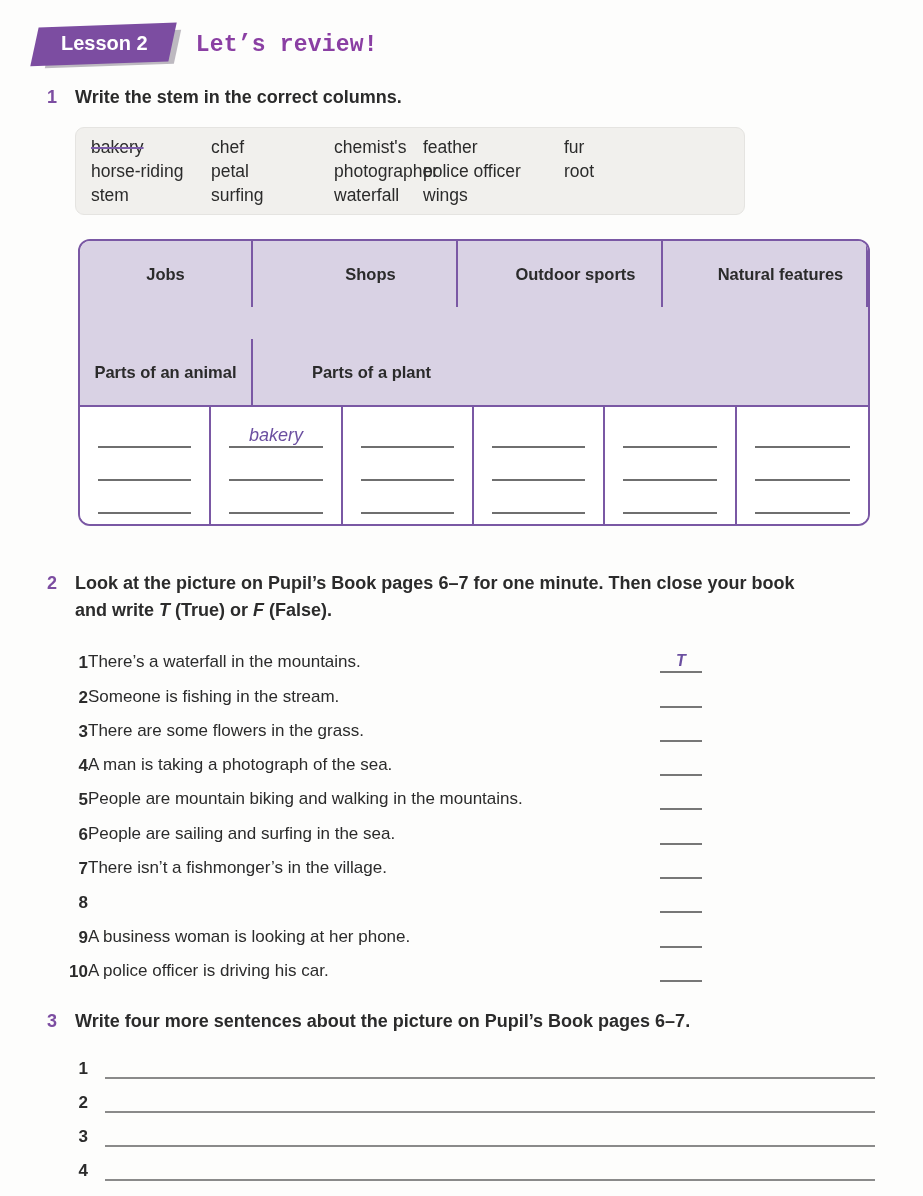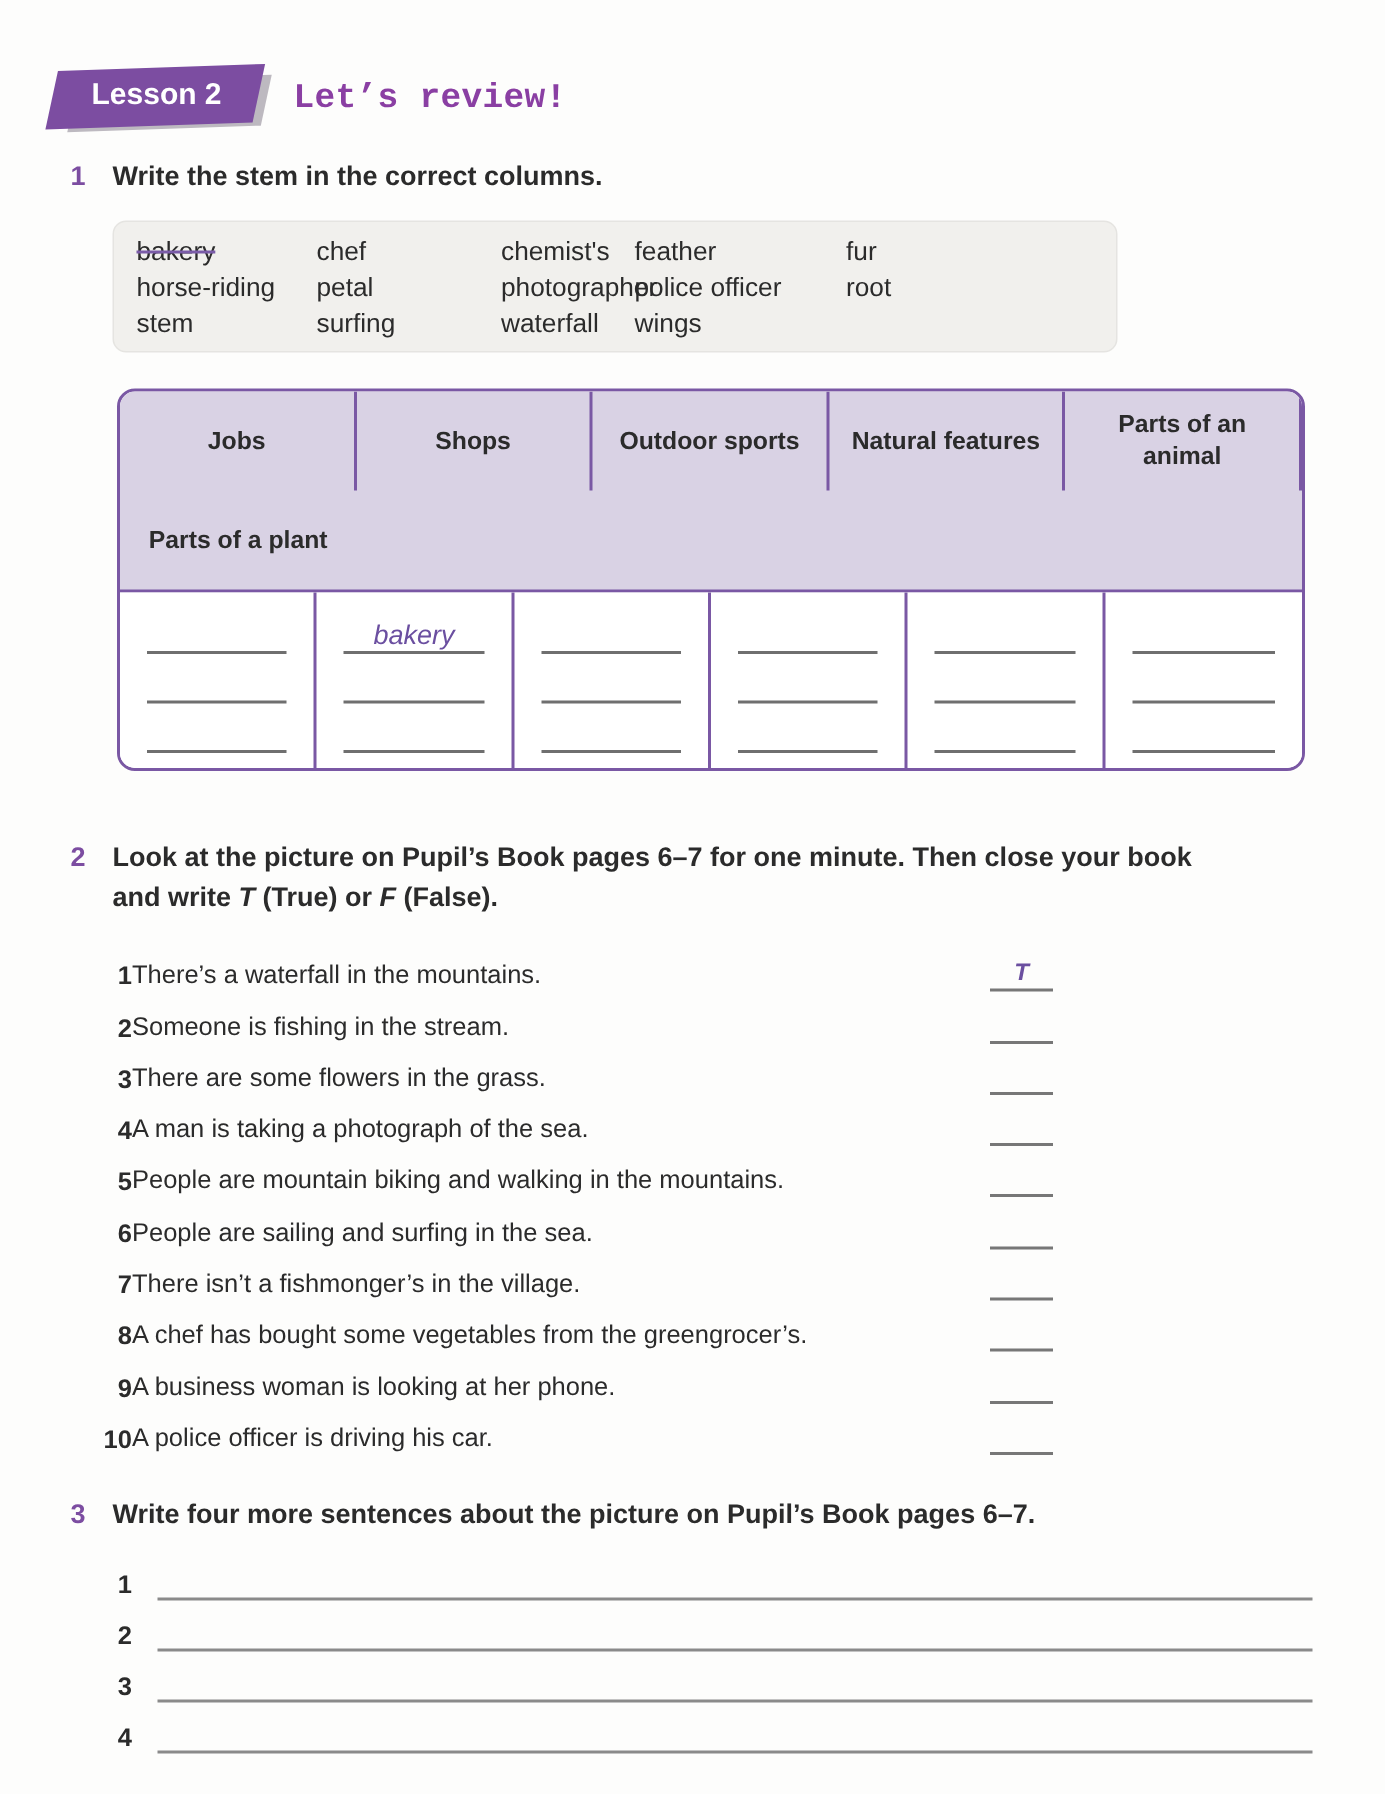--- a/index.html
+++ b/index.html
@@ -8,21 +8,21 @@
     width: 923px; height: 1196px;
     background: #fdfdfc;
     font-family: "Liberation Sans", sans-serif;
     color: #2b2b2b;
     position: relative;
     overflow: hidden;
   }
   .page { width: 923px; height: 1196px; position: relative; }
 
   
-  .header { padding-top: 45px; margin-left: 35px; display: flex; align-items: center; }
+  .header { padding-top: 25px; margin-left: 35px; display: flex; align-items: center; }
   .lesson-badge { position: relative; display: inline-block; }
   .badge-shadow {
     position: absolute; top: 7px; left: 14px; width: 128px; height: 34px;
     background: #bdb9c0; transform: skewX(-14deg) rotate(-2deg);
   }
   .badge-bg {
     position: absolute; inset: 0;
     background: #7c4da1; transform: skewX(-14deg) rotate(-2deg);
   }
   .badge-label {
@@ -50,21 +50,21 @@
     text-decoration-color: #7b5ca8;
     text-decoration-thickness: 2px;
   }
 
   
   .sort-table {
     margin: 24px 0 0 78px; width: 792px;
     border: 2.5px solid #7a58a4; border-radius: 12px; overflow: hidden;
     background: #fff;
   }
-  .thead { display: grid; grid-template-columns: repeat(5, 1fr); background: #d9d2e4; border-bottom: 2px solid #7a58a4; }
+  .thead { display: grid; grid-template-columns: repeat(4, 1fr); background: #d9d2e4; border-bottom: 2px solid #7a58a4; gap: 32px; }
   .th {
     min-height: 66px; display: flex; align-items: center; justify-content: center;
     text-align: center; font-weight: 600; font-size: 16.5px; line-height: 21px;
     border-right: 2px solid #7a58a4; padding: 2px 8px;
   }
   .th:last-child { border-right: none; }
   .tbody { display: grid; grid-template-columns: repeat(6, 1fr); background: #fff; }
   .td { border-right: 2px solid #7a58a4; padding: 8px 0 10px; }
   .td:last-child { border-right: none; }
   .wline {
@@ -246,21 +246,20 @@
       <span class="q-text">People are sailing and surfing in the sea.</span>
       <span class="q-ans"></span>
     </div>
     <div class="q-row">
       <span class="q-num">7</span>
       <span class="q-text">There isn’t a fishmonger’s in the village.</span>
       <span class="q-ans"></span>
     </div>
     <div class="q-row">
       <span class="q-num">8</span>
-      <span class="q-text">A chef has bought some vegetables from the greengrocer’s.</span>
       <span class="q-ans"></span>
     </div>
     <div class="q-row">
       <span class="q-num">9</span>
       <span class="q-text">A business woman is looking at her phone.</span>
       <span class="q-ans"></span>
     </div>
     <div class="q-row">
       <span class="q-num">10</span>
       <span class="q-text">A police officer is driving his car.</span>

